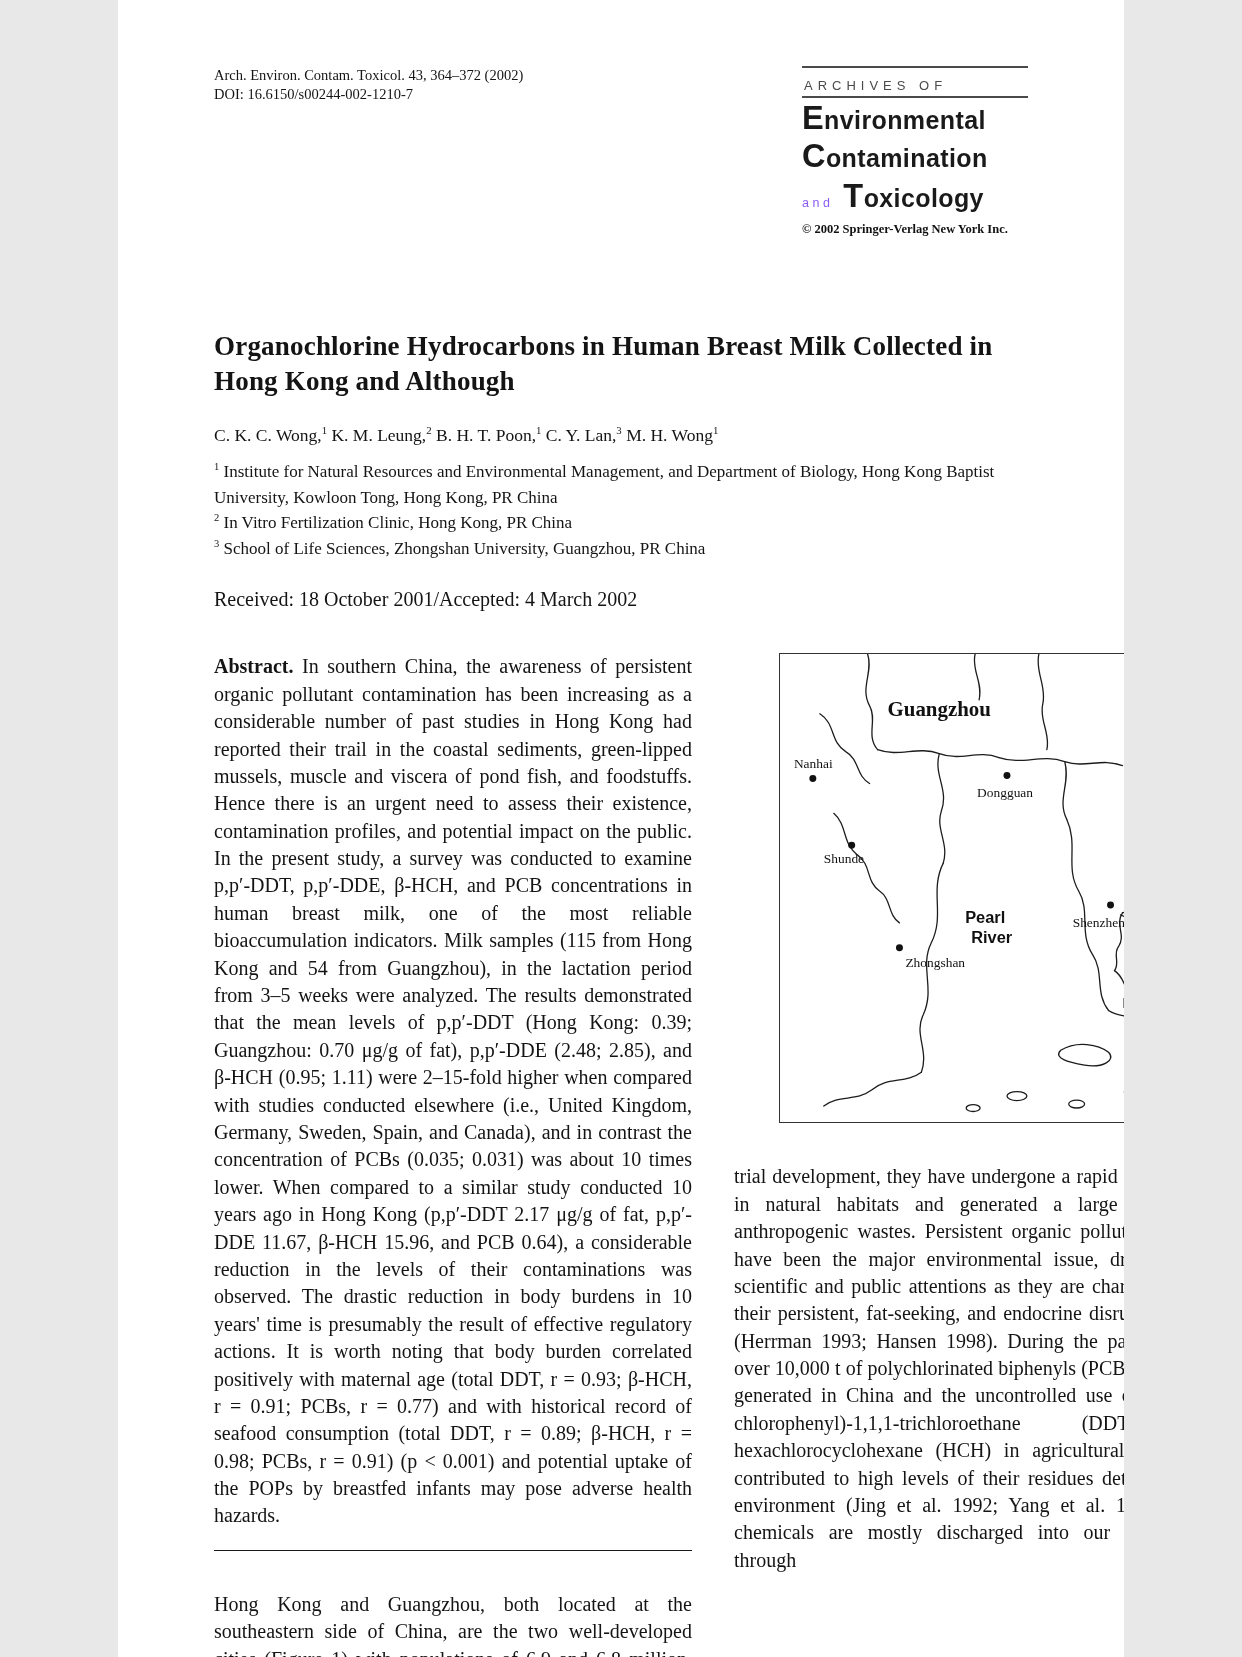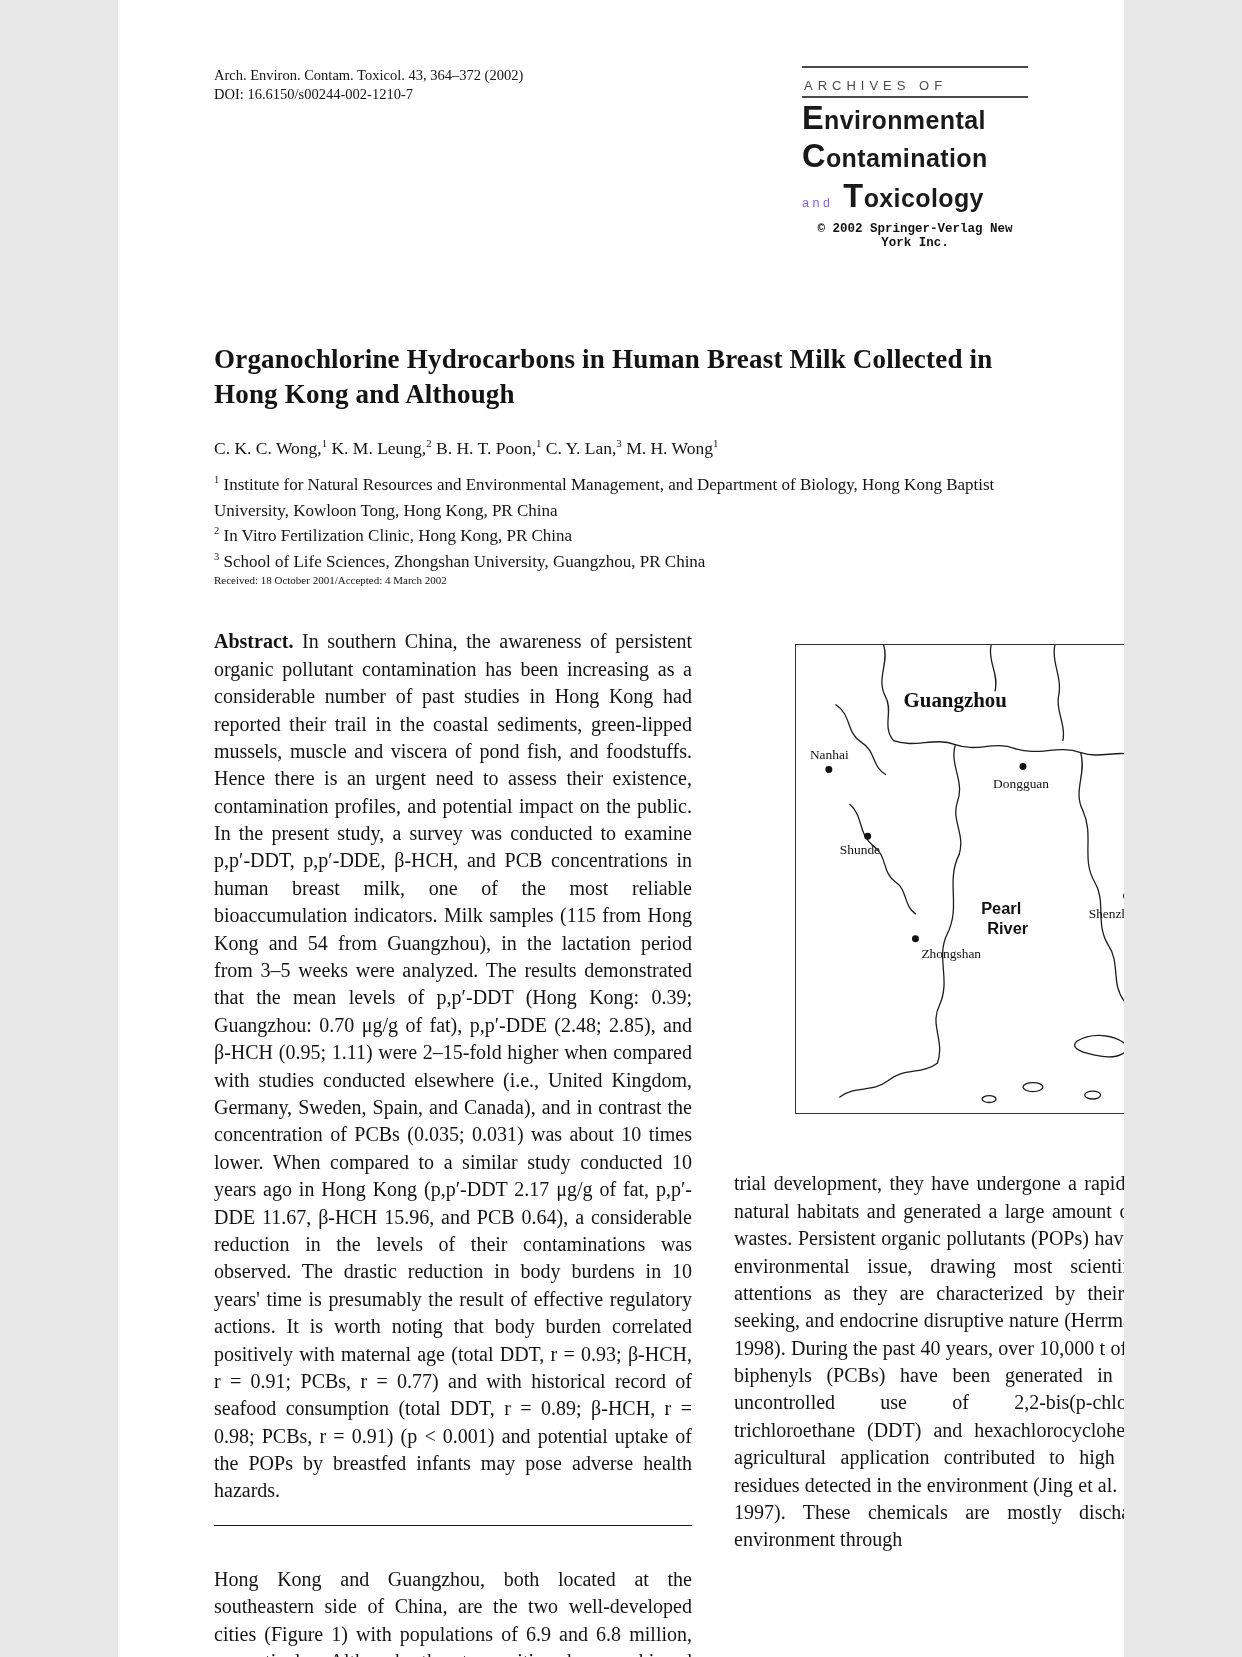--- a/index.html
+++ b/index.html
@@ -17,44 +17,44 @@
   .logo { width: 226px; font-family: "Liberation Sans", sans-serif; }
   .logo-archives {
     font-size: 13px; letter-spacing: 5px; color: #4a4a4a; white-space: nowrap;
     border-top: 2.5px solid #4a4a4a; border-bottom: 2px solid #4a4a4a;
     padding: 10px 0 3px 2px; font-weight: 500;
   }
   .logo-word { font-size: 25px; font-weight: bold; color: #1a1a1a; line-height: 1.12; letter-spacing: .4px; margin-top: 2px; }
   .logo-word .initial { font-size: 1.3em; }
   .logo-and-row { display: flex; align-items: baseline; gap: 10px; margin-top: 1px; }
   .and-word { font-size: 12.5px; letter-spacing: 3.5px; color: #8b5cf6; }
-  .logo-copy { font-family: Liberation Mono, monospace; font-weight: bold; font-size: 12.5px; margin-top: 8px; color: #111; text-align: center; }
+  .logo-copy { font-family: Liberation Serif, serif; font-weight: bold; font-size: 12.5px; margin-top: 8px; color: #111; }
 
   
   .title-block { margin-top: 92px; }
   h1.paper-title { font-size: 27px; font-weight: bold; line-height: 1.3; max-width: 1010px; letter-spacing: .2px; }
   .authors-line { margin-top: 26px; font-size: 17.5px; }
   sup { vertical-align: super; font-size: 0.62em; line-height: 0; }
   .affiliations { margin-top: 13px; font-size: 17px; line-height: 1.5; }
   .affiliation { max-width: 1050px; }
-  .received-line { font-size: 11px; }
+  .received-line { margin-top: 27px; font-size: 20px; }
 
   
   .columns { display: flex; gap: 42px; margin-top: 42px; align-items: stretch; }
   .col-left { width: 478px; flex: none; display: flex; flex-direction: column; }
   .col-right { flex: 1; display: flex; flex-direction: column; }
   .justified { text-align: justify; font-size: 20px; line-height: 1.37; }
   .lead { font-weight: bold; }
   .section-rule { border: none; border-top: 1.5px solid #1a1a1a; margin: 20px 0 0 0; width: 100%; }
   .intro-par { margin-top: 40px; }
   .footnote { margin-top: auto; font-size: 14.5px; line-height: 1.35; }
   .footnote-rule { border: none; border-top: 1.5px solid #1a1a1a; width: 68px; margin: 0 0 13px 0; }
 
   
-  figure { margin: 16px; padding-left: 45px; }
+  figure { margin: 0; padding-left: 45px; }
   svg.map { border: 1.4px solid #333; background: #fff; display: block; }
   .map text { fill: #111; }
   .map .lbl { font-family: "Liberation Serif", serif; font-size: 13.5px; }
   .map .lbl-city-bold { font-family: "Liberation Serif", serif; font-weight: bold; font-size: 21px; }
   .map .lbl-bold { font-family: "Liberation Sans", sans-serif; font-weight: bold; font-size: 16.5px; }
   .map .lbl-hk { font-family: "Liberation Sans", sans-serif; font-weight: bold; font-size: 15px; }
   figcaption { margin-top: 15px; font-size: 14.5px; line-height: 1.4; }
   .body-par { margin-top: 40px; }
 </style>
 </head>

